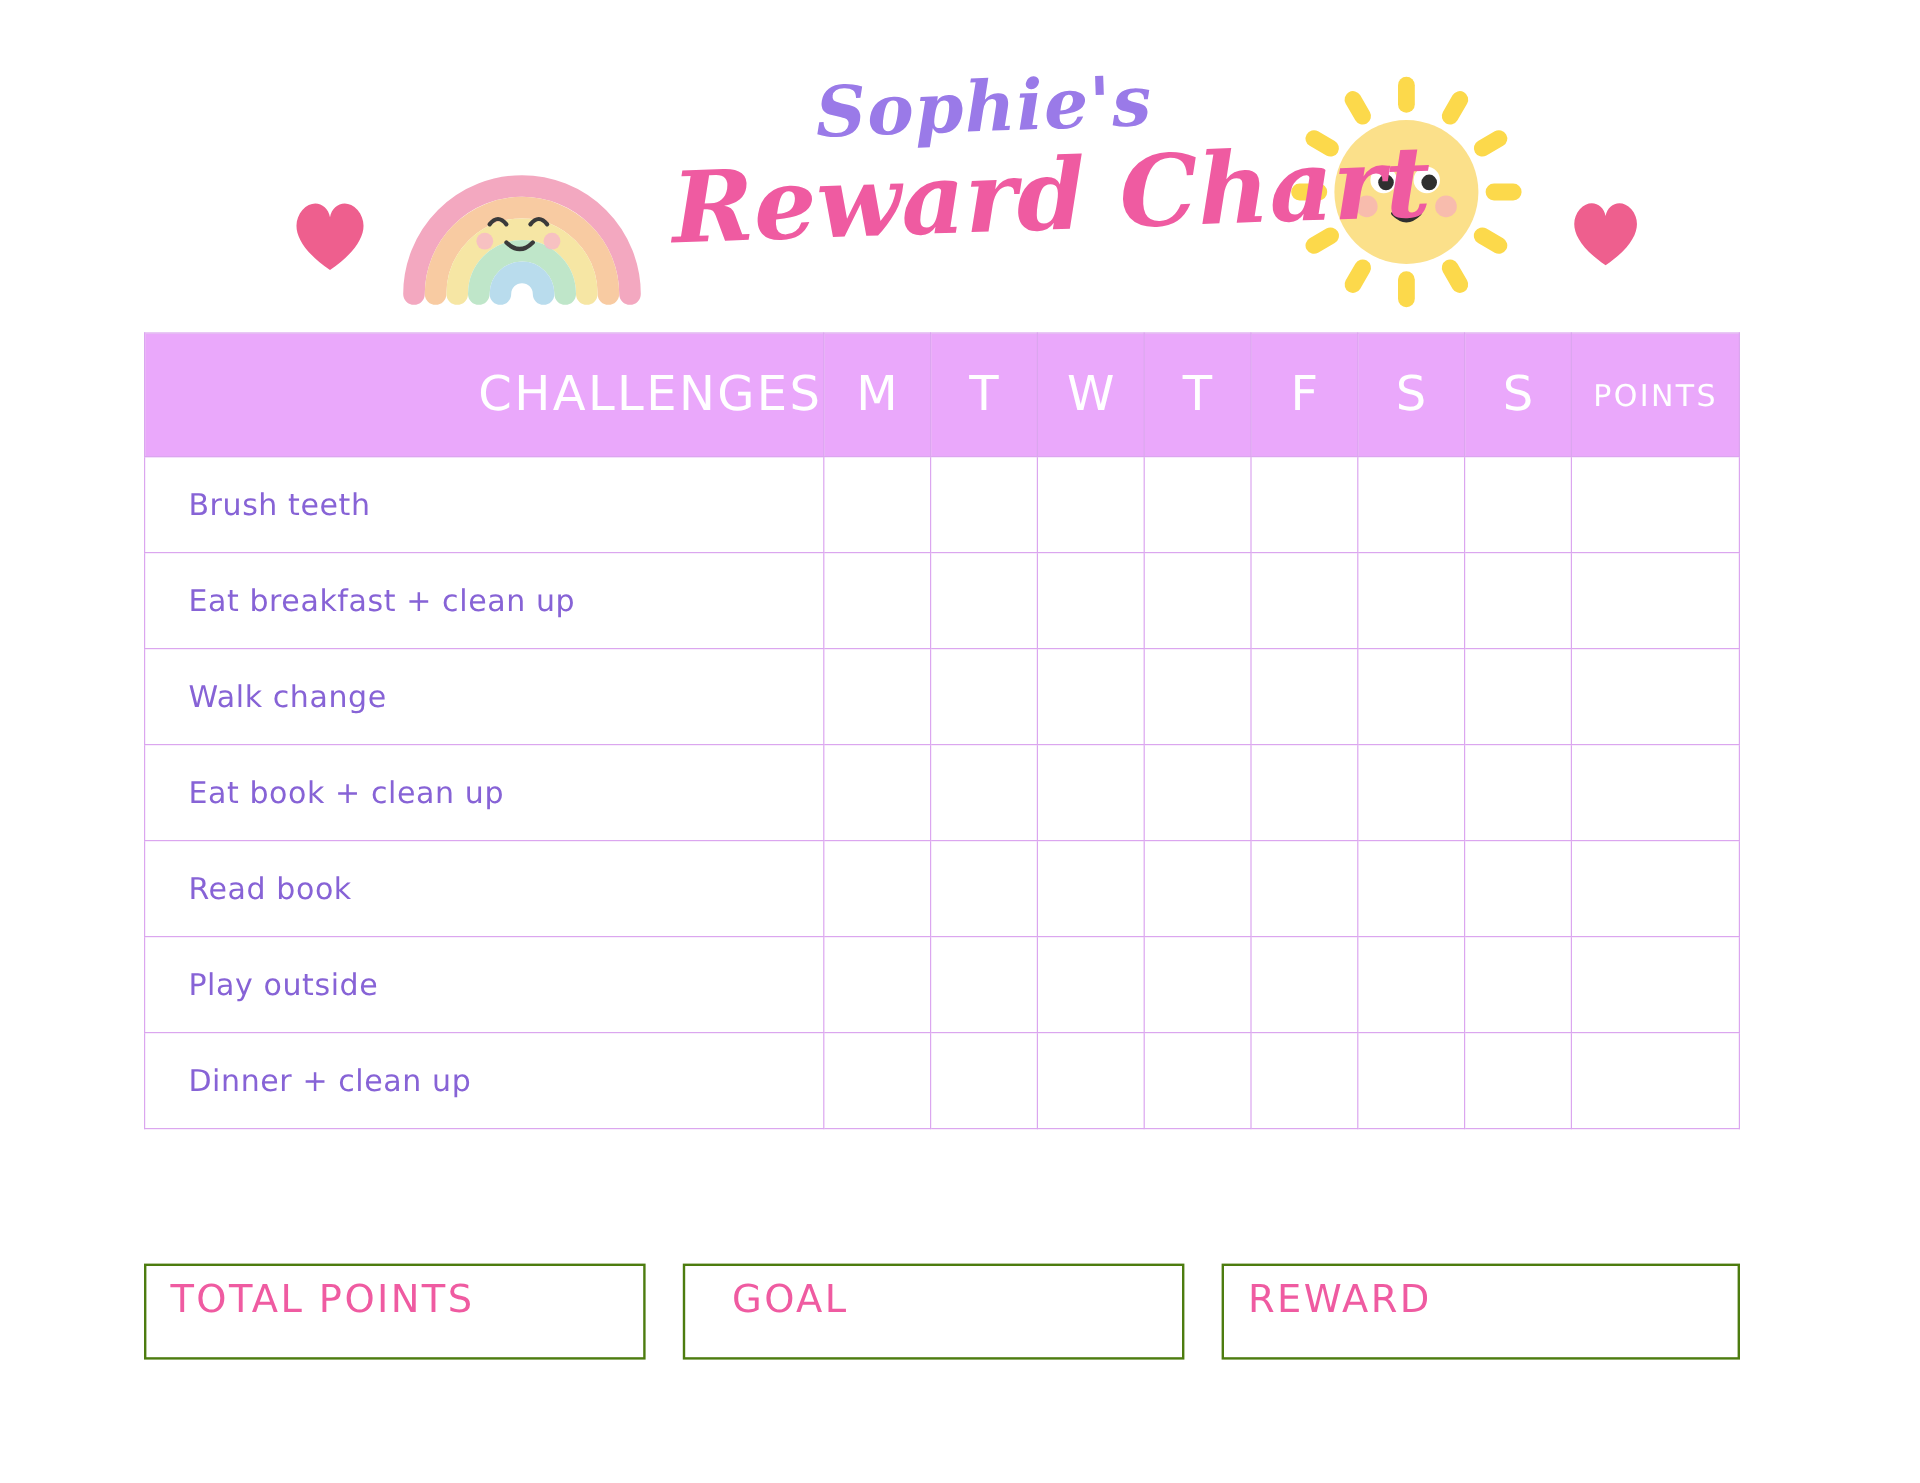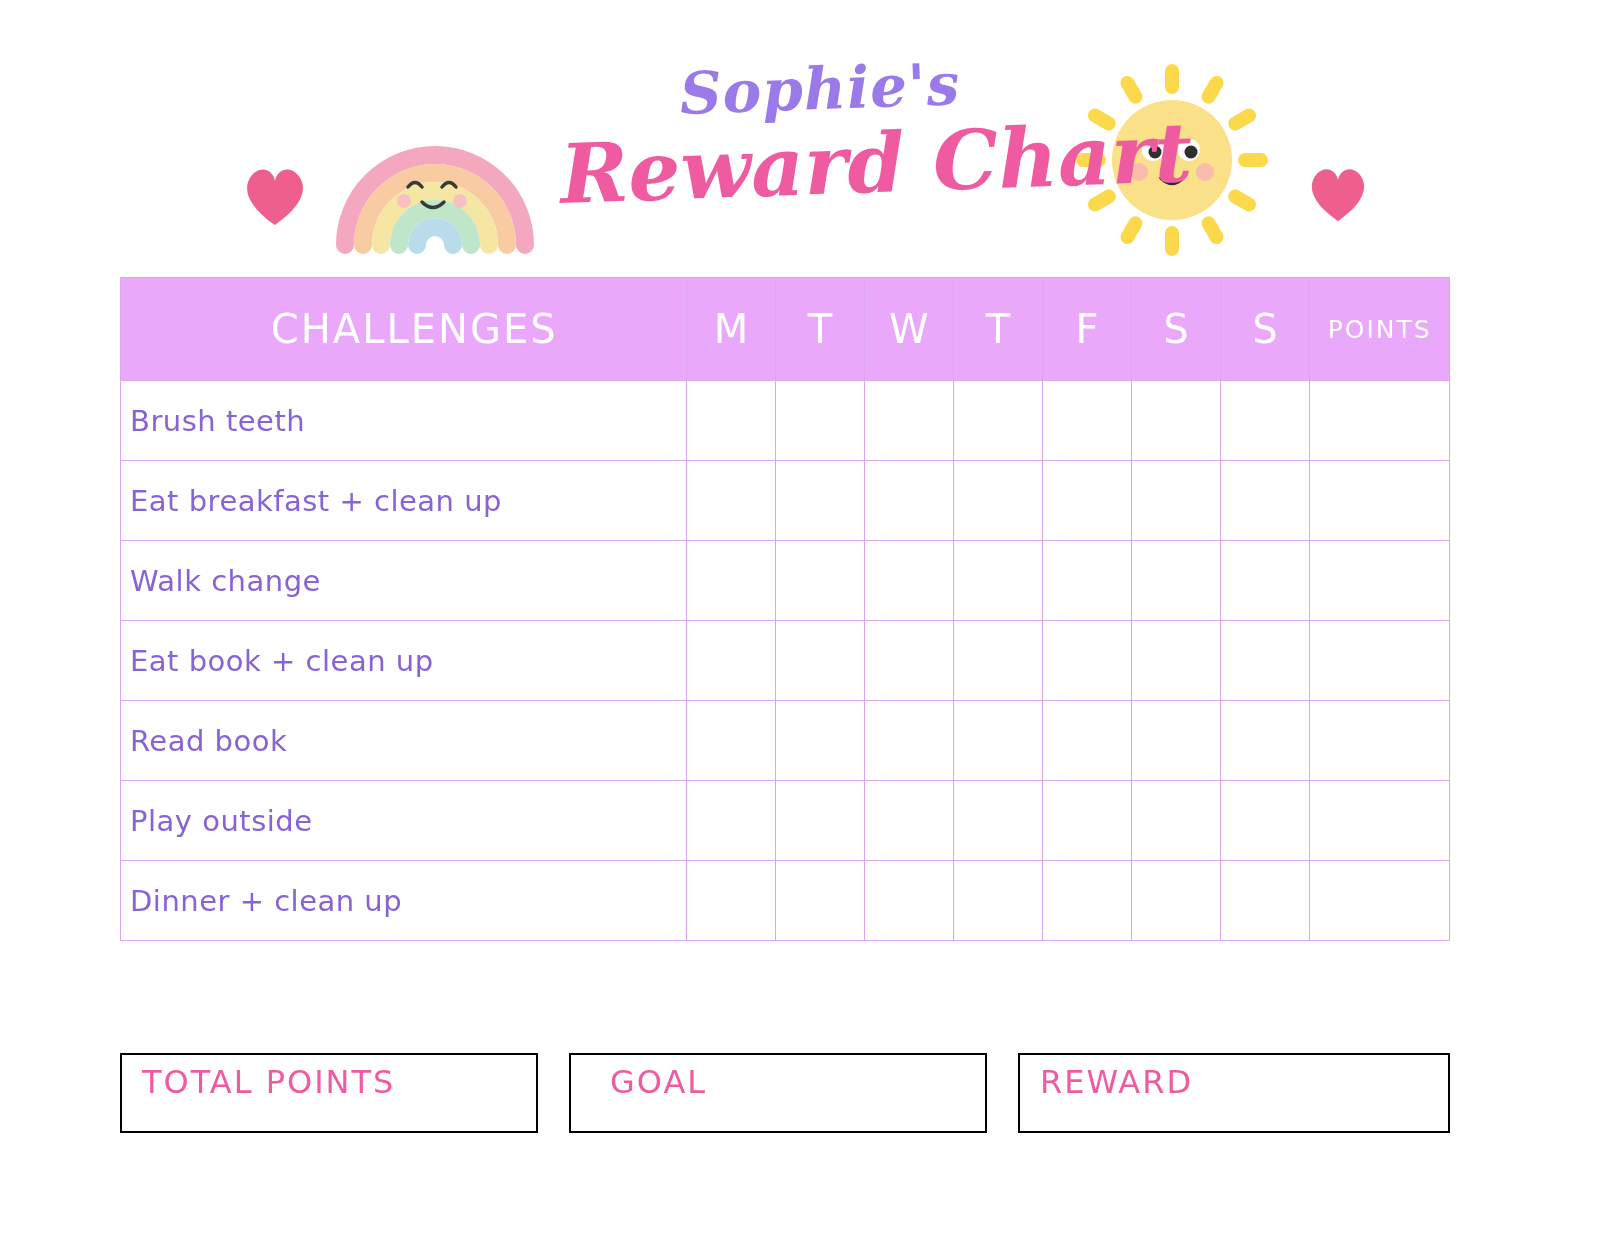--- a/index.html
+++ b/index.html
@@ -78,57 +78,57 @@
   }
   thead th {
     background: #eaa8fb;
     border: 1px solid #eaa8fb;
     height: 100px;
     color: #ffffff;
     font-family: "DejaVu Sans", sans-serif;
     font-weight: normal;
   }
   th.head-challenges {
-    text-align: center;
+    text-align: right;
     padding-left: 22px;
     font-size: 40px;
     letter-spacing: 2px;
   }
   th.head-day {
     font-size: 40px;
     letter-spacing: 1px;
   }
   th.head-points {
     font-size: 25px;
     letter-spacing: 2px;
   }
   tbody td.task {
     height: 77px;
-    padding-left: 9px;
-    font-size: 29px;
+    padding-left: 36px;
+    font-size: 25px;
     color: #8763d6;
     font-family: "DejaVu Sans", sans-serif;
     letter-spacing: 0.5px;
     white-space: nowrap;
   }
   tbody td.cell {
     background: #ffffff;
   }
 
   
   .footer {
     position: absolute;
     left: 120px;
     top: 1053px;
     width: 1330px;
     display: flex;
     gap: 31px;
   }
   .fbox {
-    border: 2px solid #000000;
+    border: 2px solid #4d7c0f;
     height: 80px;
     box-sizing: border-box;
     display: flex;
     align-items: flex-start;
     padding: 8px 0 0 20px;
   }
   .fbox.total { width: 418px; }
   .fbox.goal { width: 418px; padding-left: 39px; }
   .fbox.reward { width: 432px; }
   .fbox span {

